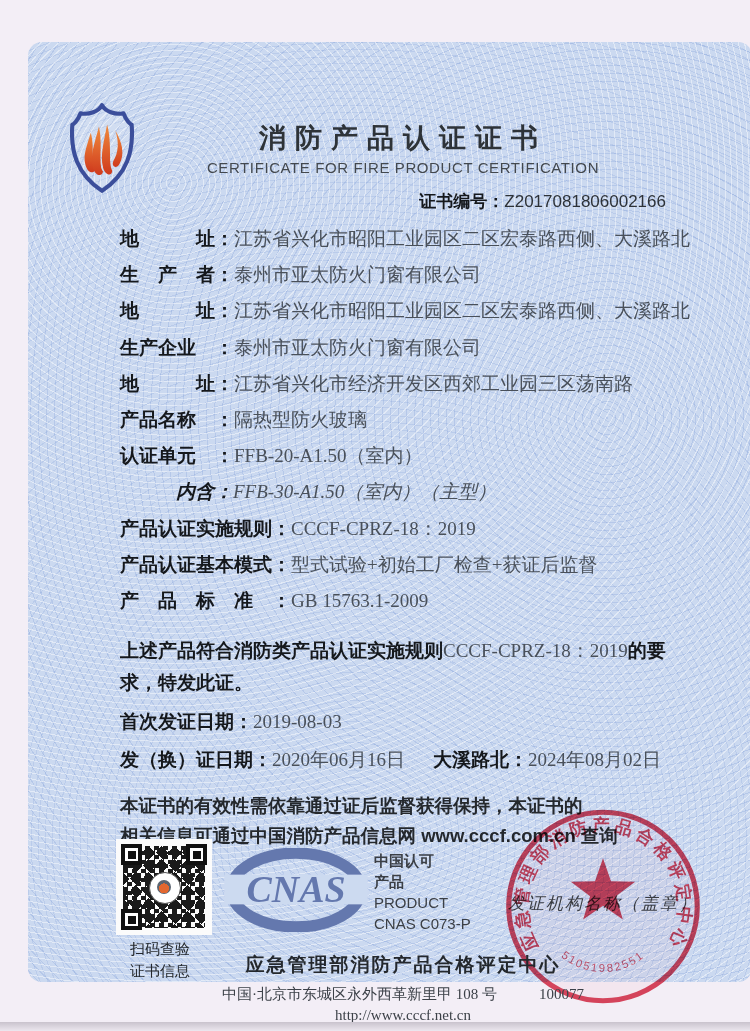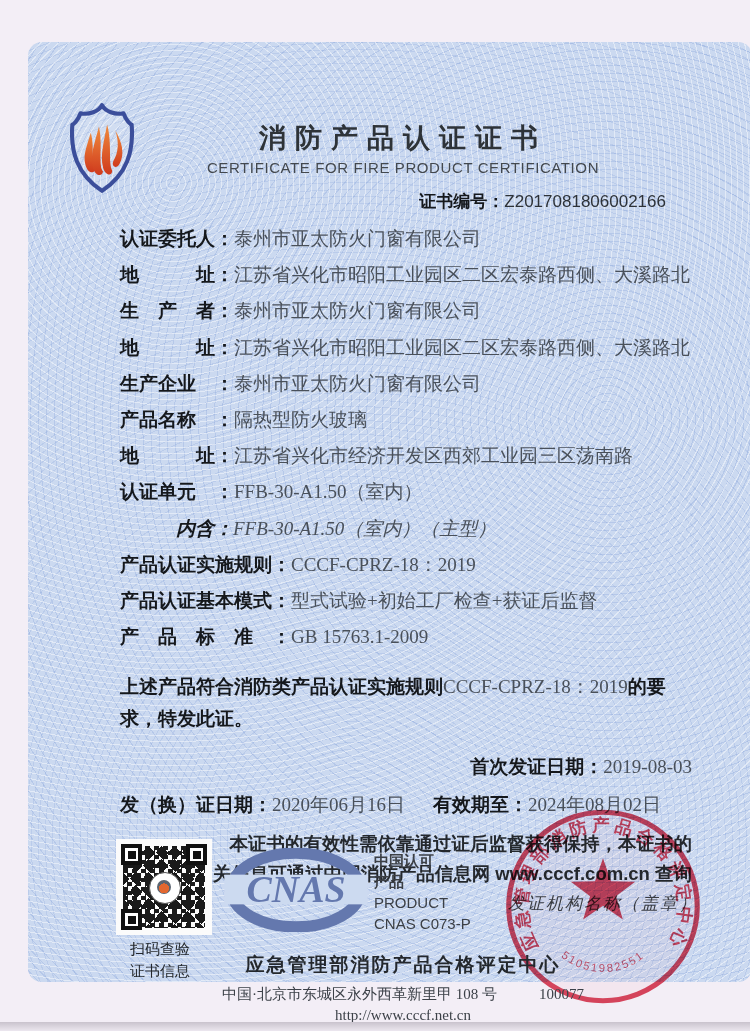--- a/index.html
+++ b/index.html
@@ -21,24 +21,24 @@
   .certno{position:absolute;top:148px;right:86px;font-size:17px;color:#2d3238;
         font-family:Liberation Sans, sans-serif;}
   .content{position:absolute;left:92px;top:179px;width:572px;}
   .row{height:36.2px;line-height:36.2px;white-space:nowrap;font-size:19px;}
   .row.indent{padding-left:56px;font-style:italic;}
   .lbl{font-weight:bold;color:#15181c;}
   .val{color:#49505a;font-family:"Liberation Serif","DejaVu Serif",serif;}
   .statement{line-height:32px;font-size:19px;font-weight:bold;color:#15181c;margin-top:16px;}
   .statement .code{font-weight:normal;color:#49505a;
         font-family:"Liberation Serif","DejaVu Serif",serif;}
-  .date-first{margin-top:15px;text-align:right;font-size:19px;height:34px;line-height:34px;}
+  .date-first{margin-top:6px;text-align:left;font-size:19px;height:34px;line-height:34px;}
   .date-reissue{margin-top:4px;font-size:19px;height:34px;line-height:34px;}
   .gap{display:inline-block;width:28px;}
-  .notice{margin-top:7px;text-align:right;font-size:18.5px;font-weight:bold;
+  .notice{margin-top:14px;text-align:left;font-size:18.5px;font-weight:bold;
         color:#24282d;line-height:30px;}
   
   .qr{position:absolute;left:88px;top:797px;width:96px;height:96px;background:#fbfbfb;}
   .qr-mod{position:absolute;inset:7px;
         background-image:
           repeating-conic-gradient(#1a1a1a 0% 25%, rgba(0,0,0,0) 25% 50%),
           repeating-conic-gradient(from 45deg,#1a1a1a 0% 25%, rgba(0,0,0,0) 25% 50%);
         background-size:9px 9px,13px 13px;}
   .finder{position:absolute;width:13px;height:13px;border:4px solid #111;background:#fff;}
   .finder::after{content:'';position:absolute;inset:2.5px;background:#111;}
@@ -86,43 +86,42 @@
     </svg>
 
     <div class="title">消防产品认证证书</div>
     <div class="subtitle">CERTIFICATE FOR FIRE PRODUCT CERTIFICATION</div>
 
     <div class="certno">
       <span class="lbl">证书编号：</span><span>Z2017081806002166</span>
     </div>
 
     <div class="content">
-      <div class="row"><span class="lbl">认证委托人：</span><span class="val">泰州市亚太防火门窗有限公司</span></div>
       <div class="row"><span class="lbl">地　　　址：</span><span class="val">江苏省兴化市昭阳工业园区二区宏泰路西侧、大溪路北</span></div>
       <div class="row"><span class="lbl">生　产　者：</span><span class="val">泰州市亚太防火门窗有限公司</span></div>
       <div class="row"><span class="lbl">地　　　址：</span><span class="val">江苏省兴化市昭阳工业园区二区宏泰路西侧、大溪路北</span></div>
       <div class="row"><span class="lbl">生产企业　：</span><span class="val">泰州市亚太防火门窗有限公司</span></div>
+      <div class="row"><span class="lbl">地　　　址：</span><span class="val">江苏省兴化市经济开发区西郊工业园三区荡南路</span></div>
       <div class="row"><span class="lbl">产品名称　：</span><span class="val">隔热型防火玻璃</span></div>
-      <div class="row"><span class="lbl">地　　　址：</span><span class="val">江苏省兴化市经济开发区西郊工业园三区荡南路</span></div>
-      <div class="row"><span class="lbl">认证单元　：</span><span class="val">FFB-30-A1.50（室内）</span></div>
+      <div class="row"><span class="lbl">认证单元　：</span><span class="val">FFB-20-A1.50（室内）</span></div>
       <div class="row indent"><span class="lbl">内含：</span><span class="val">FFB-30-A1.50（室内）（主型）</span></div>
       <div class="row"><span class="lbl">产品认证实施规则：</span><span class="val">CCCF-CPRZ-18：2019</span></div>
       <div class="row"><span class="lbl">产品认证基本模式：</span><span class="val">型式试验+初始工厂检查+获证后监督</span></div>
       <div class="row"><span class="lbl">产　品　标　准　：</span><span class="val">GB 15763.1-2009</span></div>
 
       <div class="statement">
         <span>上述产品符合消防类产品认证实施规则</span><span class="code">CCCF-CPRZ-18：2019</span><span>的要求，特发此证。</span>
       </div>
 
       <div class="date-first">
         <span class="lbl">首次发证日期：</span><span class="val">2019-08-03</span>
       </div>
 
       <div class="date-reissue">
-        <span class="lbl">发（换）证日期：</span><span class="val">2020年06月16日</span><span class="gap"></span><span class="lbl">有效期至：</span><span class="val">2024年08月02日</span>
+        <span class="lbl">发（换）证日期：</span><span class="val">2020年06月16日</span><span class="gap"></span><span class="lbl">大溪路北：</span><span class="val">2024年08月02日</span>
       </div>
 
       <div class="notice">
         <div>本证书的有效性需依靠通过证后监督获得保持，本证书的</div>
         <div>相关信息可通过中国消防产品信息网 www.cccf.com.cn 查询</div>
       </div>
     </div>
 
     <div class="qr">
       <div class="qr-mod"></div>

